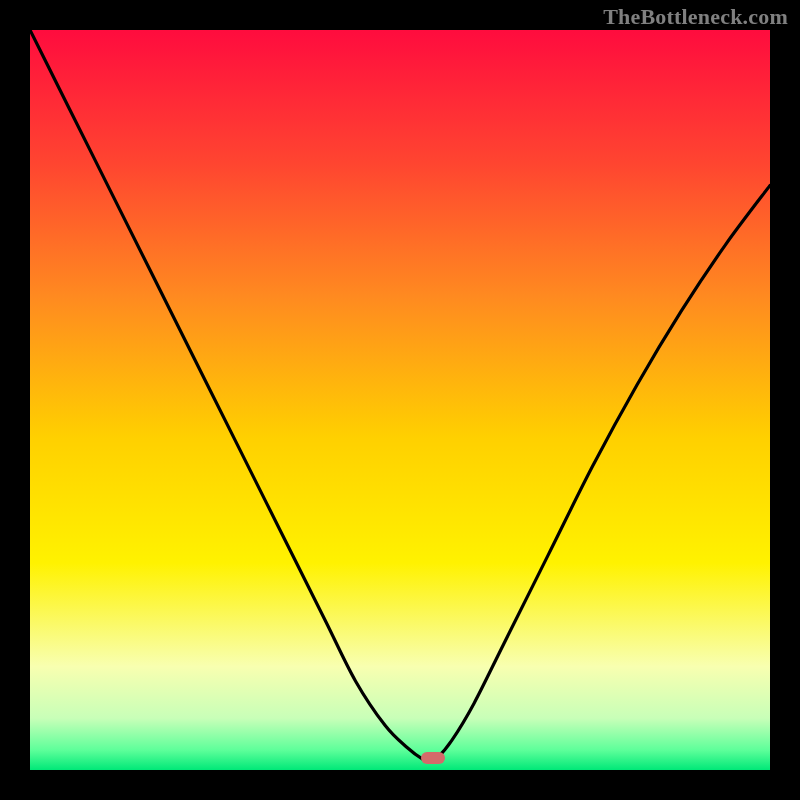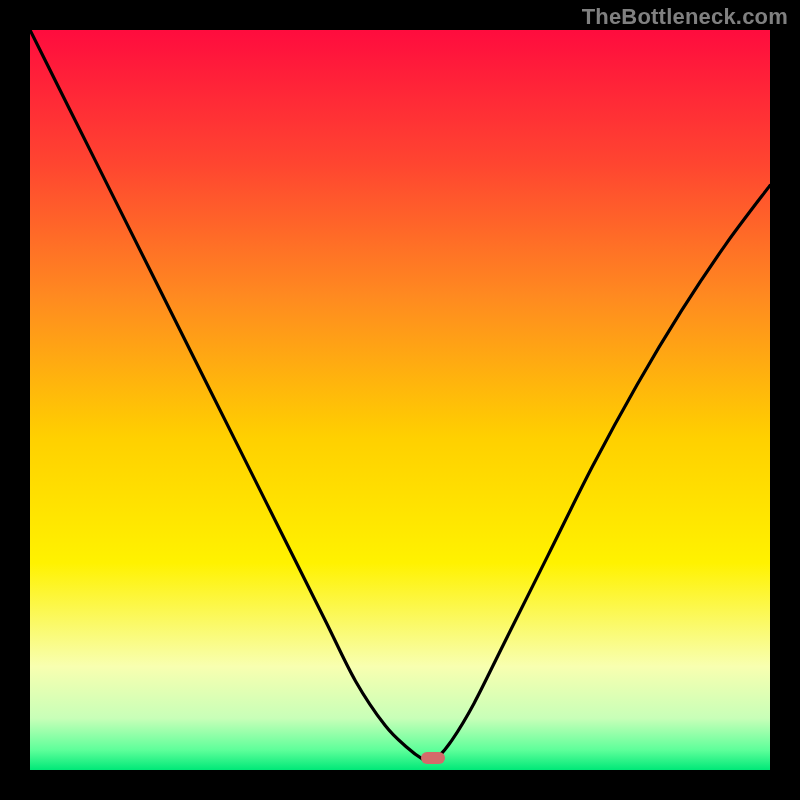--- a/index.html
+++ b/index.html
@@ -43,21 +43,21 @@
     position: absolute;
     width: 24px;
     height: 12px;
     border-radius: 6px;
     transform: translate(-50%, -50%);
   }
   .watermark {
     position: absolute;
     top: 4px;
     right: 12px;
-    font-family: Liberation Sans, sans-serif;
+    font-family: Liberation Serif, serif;
     font-size: 22px;
     font-weight: 600;
     color: #808080;
     letter-spacing: 0.2px;
   }
 </style>
 </head>
 <body>
 
 <div class="stage">

